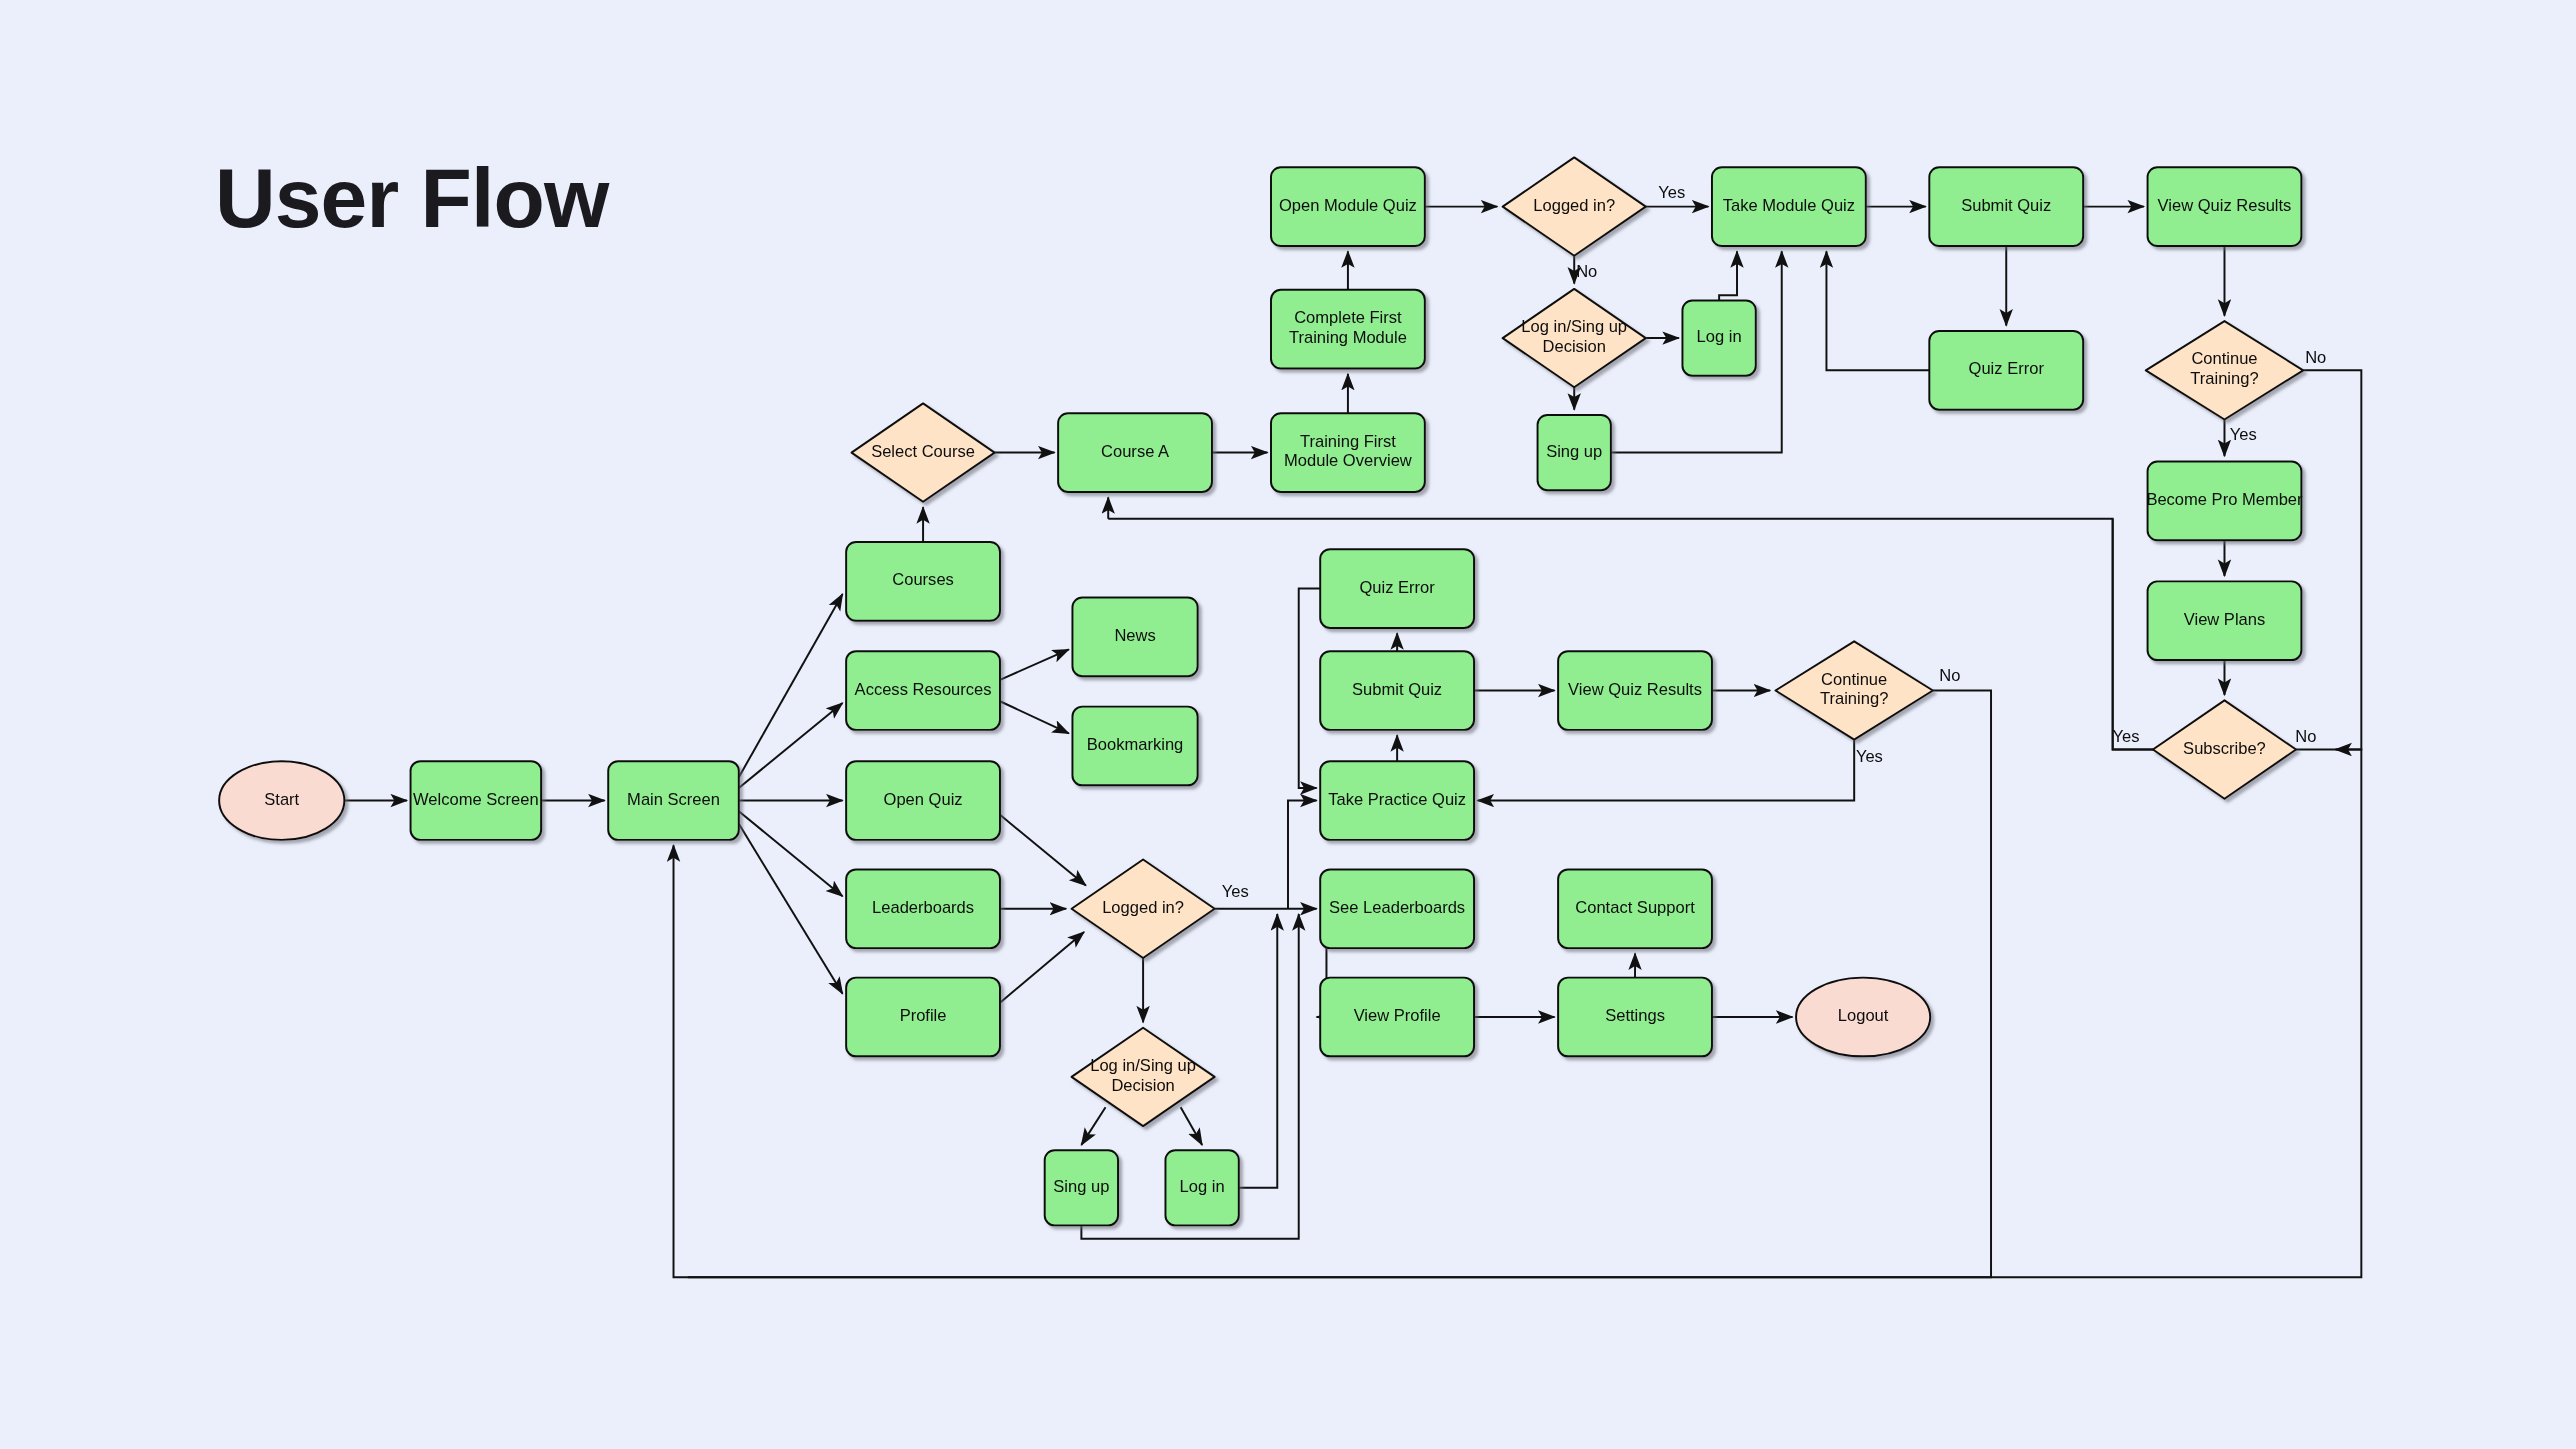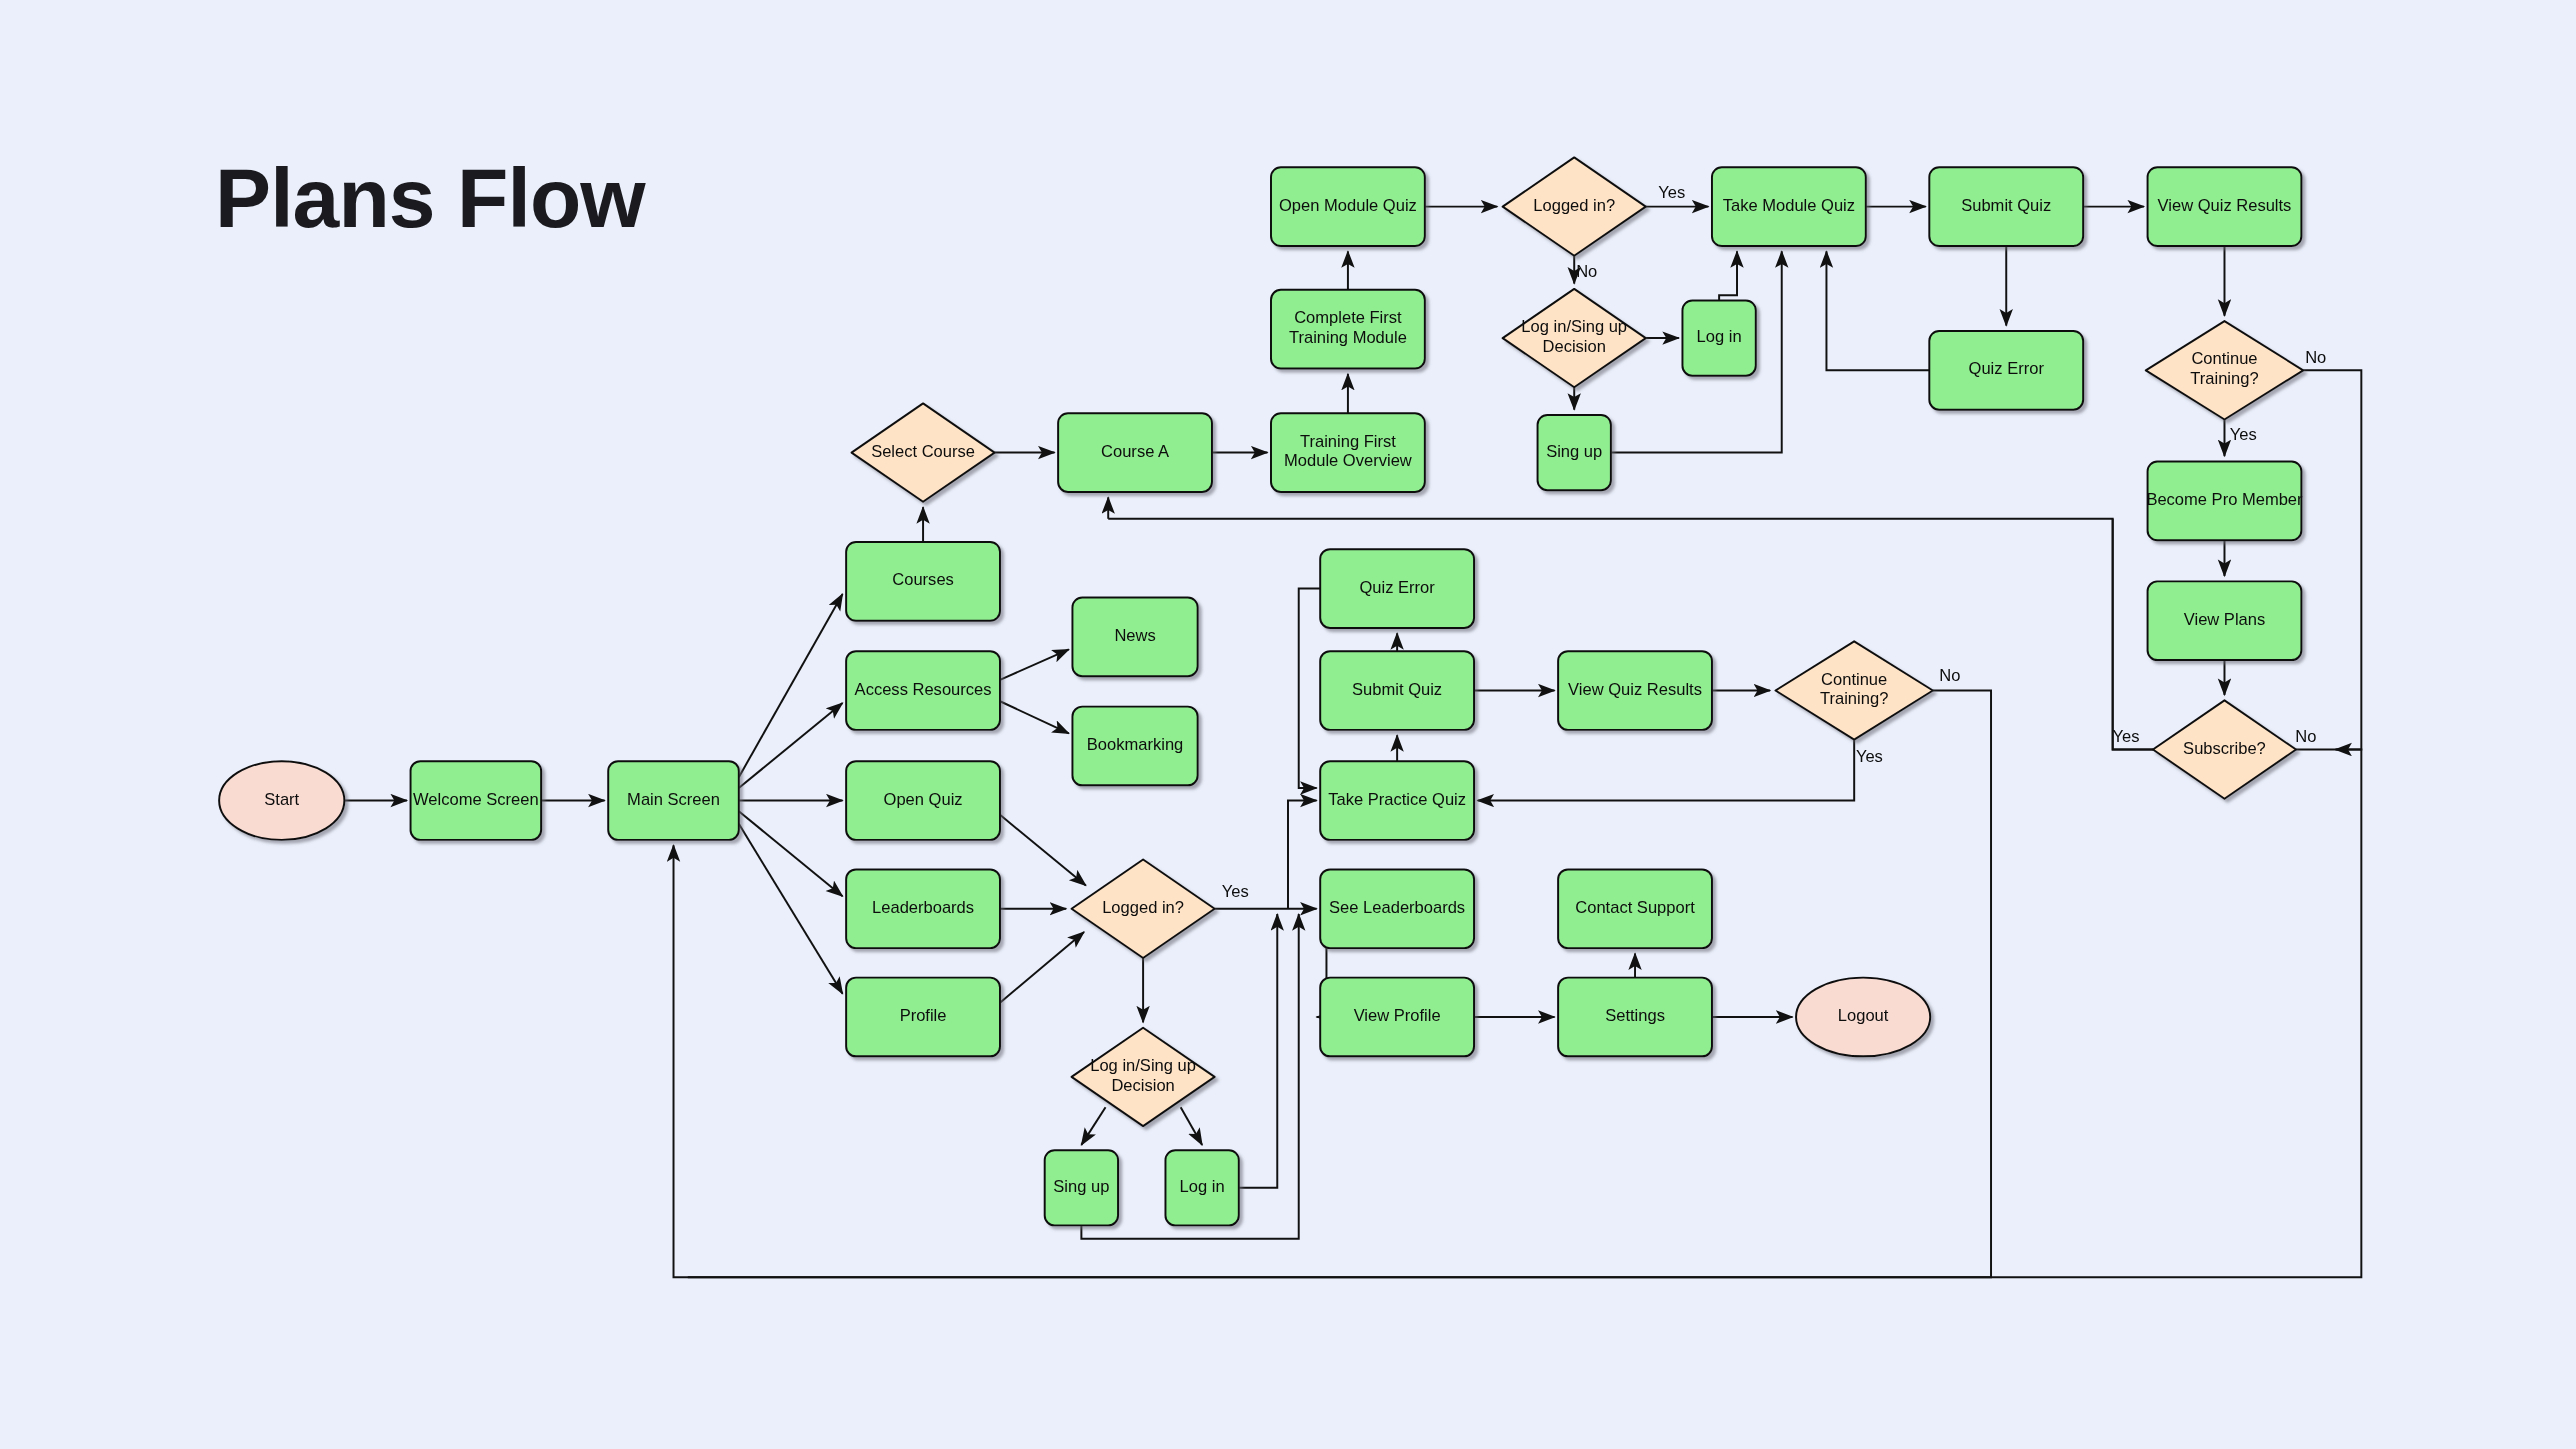--- a/index.html
+++ b/index.html
@@ -69,21 +69,21 @@
   .edge {
     fill: none;
     stroke: #111111;
     stroke-width: 2.2;
   }
 </style>
 </head>
 <body>
 
 <div id="canvas">
-  <div id="title">Plans Flow</div>
+  <div id="title">User Flow</div>
   <svg id="flow" viewBox="0 0 2880 1620">
     <defs>
       <marker id="arrow" markerWidth="10" markerHeight="10" refX="8.4" refY="3.4" orient="auto" markerUnits="strokeWidth">
         <path d="M0,0 L9,3.4 L0,6.8 L2,3.4 z" fill="#111111"></path>
       </marker>
       <filter id="shadow" x="-30%" y="-30%" width="180%" height="180%">
         <feDropShadow dx="3.5" dy="3.5" stdDeviation="1.6" flood-color="#6a6a72" flood-opacity="0.55"></feDropShadow>
       </filter>
     </defs>
 

